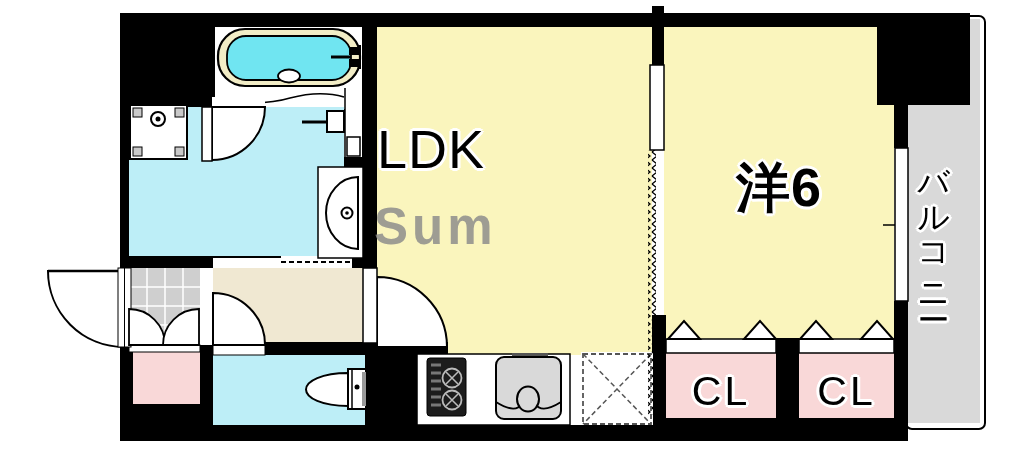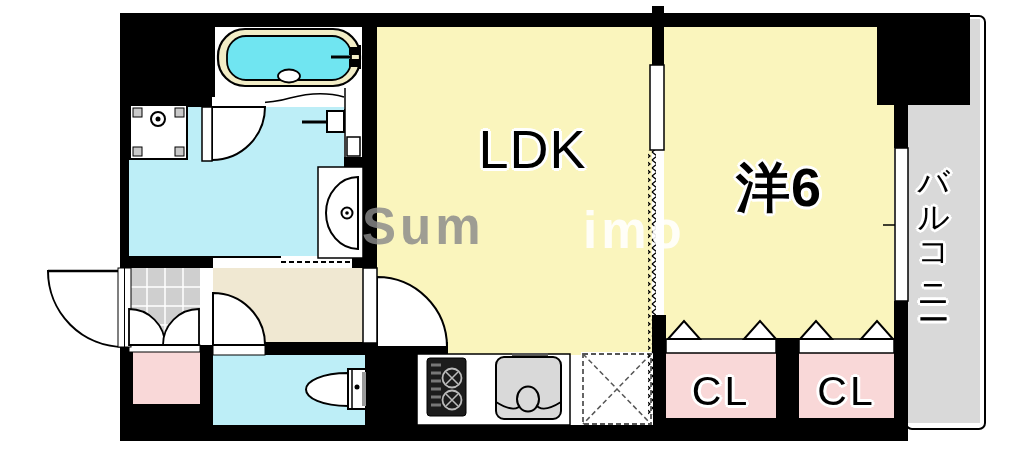--- a/index.html
+++ b/index.html
@@ -4,29 +4,29 @@
 <style>
   html,body{margin:0;padding:0;background:#fff;}
   #stage{position:relative;width:1032px;height:451px;background:#fff;overflow:hidden;
          font-family:"Liberation Sans","DejaVu Sans",sans-serif;}
   #plan-svg{position:absolute;left:0;top:0;}
   .label{position:absolute;color:#000;z-index:20;
          text-shadow:-2px -2px 0 #fff,2px -2px 0 #fff,-2px 2px 0 #fff,2px 2px 0 #fff,
                      0 -3px 0 #fff,0 3px 0 #fff,-3px 0 0 #fff,3px 0 0 #fff;
          white-space:nowrap;}
   .room-big{font-size:54px;font-weight:500;letter-spacing:1px;}
-  .ldk-wrap{left:395px;top:118px;width:275px;text-align:center;line-height:1.18;}
+  .ldk-wrap{left:377px;top:118px;width:275px;line-height:1.18;}
   .western-wrap{left:664px;top:152px;width:230px;text-align:center;font-weight:bold;}
   .cl-label{font-size:41px;letter-spacing:3px;}
   .cl-left{left:666px;top:368px;width:110px;text-align:center;}
   .cl-right{left:799px;top:368px;width:95px;text-align:center;}
   .balcony-wrap{left:912px;top:146px;height:215px;font-size:32px;font-weight:500;
                 writing-mode:vertical-rl;text-orientation:mixed;letter-spacing:3px;}
   .watermark{position:absolute;z-index:50;font-weight:bold;font-size:51px;
-             letter-spacing:4px;pointer-events:none;}
+             letter-spacing:4px;pointer-events:none;padding-left:12px;}
   .wm-left{left:362px;top:197px;color:rgba(138,138,138,0.82);}
   .wm-right{left:583px;top:201px;color:rgba(255,255,255,0.88);}
 </style>
 </head>
 <body>
 
 <div id="stage">
 
 <svg id="plan-svg" width="1032" height="451" viewBox="0 0 1032 451">
   <defs>
@@ -210,15 +210,14 @@
 
 <div class="label room-big western-wrap">洋6</div>
 
 <div class="label cl-label cl-left">CL</div>
 
 <div class="label cl-label cl-right">CL</div>
 
 <div class="label balcony-wrap">バルコニー</div>
 
 <div class="watermark wm-left">Sum</div>
-<div class="watermark wm-right">imo</div>
 
 </div>
 
 </body></html>

